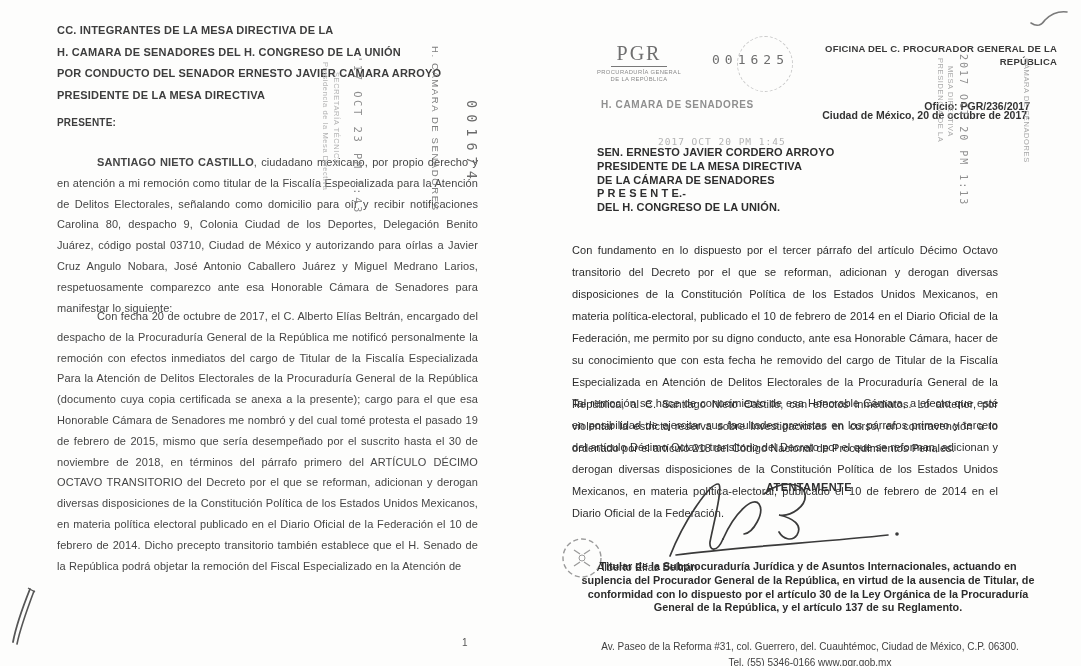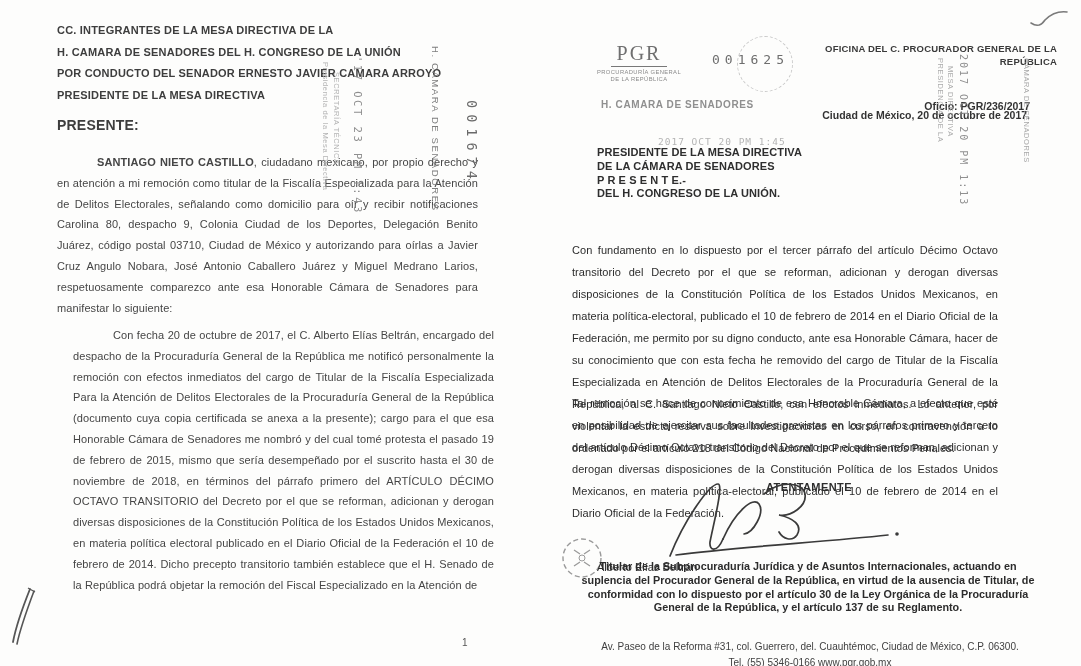--- a/index.html
+++ b/index.html
@@ -8,29 +8,29 @@
     background:#fdfdfc;font-family:"Liberation Sans",sans-serif;
   }
   
   .lp-header{
     position:absolute;left:57px;top:20px;width:430px;
     font-size:11px;font-weight:bold;line-height:21.5px;
     color:#3d3d3d;letter-spacing:.2px;
   }
   .lp-salutation{
     position:absolute;left:57px;top:117px;
-    font-size:14px;font-weight:bold;color:#3d3d3d;letter-spacing:.2px;
+    font-size:10px;font-weight:bold;color:#3d3d3d;letter-spacing:.2px;
   }
   .lp-para{
     position:absolute;left:57px;width:421px;
     font-size:11px;line-height:20.8px;color:#454545;
     text-align:justify;text-indent:40px;letter-spacing:.1px;
   }
   .lp-para1{top:152px;}
-  .lp-para2{top:325px;margin-left:16px;}
+  .lp-para2{top:306px;}
   .lp-para .lead{font-weight:bold;}
   .lp-pagenum{
     position:absolute;left:462px;top:637px;font-size:10px;color:#555;
   }
   
   .vstamp{
     position:absolute;writing-mode:vertical-rl;white-space:nowrap;
     user-select:none;
   }
   .lp-st-secr1{left:321px;top:62px;font-size:7.5px;color:#b3b3b3;letter-spacing:.6px;}
@@ -174,20 +174,21 @@
     <div class="rp-date">Ciudad de México, 20 de octubre de 2017.</div>
 
     <div class="vstamp rp-st-pres1">PRESIDENCIA DE LA</div>
     <div class="vstamp rp-st-pres2">MESA DIRECTIVA</div>
     <div class="vstamp rp-st-time">2017 OCT 20 PM 1:13</div>
     <div class="vstamp rp-st-camara">CÁMARA DE SENADORES</div>
 
     <div class="rp-received">2017 OCT 20 PM 1:45</div>
 
     <div class="rp-addressee">
+      <div>SEN. ERNESTO JAVIER CORDERO ARROYO</div>
       <div>PRESIDENTE DE LA MESA DIRECTIVA</div>
       <div>DE LA CÁMARA DE SENADORES</div>
       <div>P R E S E N T E.-</div>
       <div>DEL H. CONGRESO DE LA UNIÓN.</div>
     </div>
 
     <div class="rp-para rp-para1">Con fundamento en lo dispuesto por el tercer párrafo del artículo Décimo Octavo transitorio del Decreto por el que se reforman, adicionan y derogan diversas disposiciones de la Constitución Política de los Estados Unidos Mexicanos, en materia política-electoral, publicado el 10 de febrero de 2014 en el Diario Oficial de la Federación, me permito por su digno conducto, ante esa Honorable Cámara, hacer de su conocimiento que con esta fecha he removido del cargo de Titular de la Fiscalía Especializada en Atención de Delitos Electorales de la Procuraduría General de la República, al C. Santiago Nieto Castillo, con efectos inmediatos. Lo anterior, por violentar la estricta reserva sobre investigaciones en curso, en contravención a lo ordenado por el artículo 218 del Código Nacional de Procedimientos Penales.</div>
     <div class="rp-para rp-para2">Tal remoción se hace de conocimiento de esa Honorable Cámara, a efecto que esté en posibilidad de ejercitar sus facultades previstas en los párrafos primero y tercero del artículo Décimo Octavo transitorio del Decreto por el que se reforman, adicionan y derogan diversas disposiciones de la Constitución Política de los Estados Unidos Mexicanos, en materia política-electoral, publicado el 10 de febrero de 2014 en el Diario Oficial de la Federación.</div>
 
     <div class="rp-closing">ATENTAMENTE</div>

